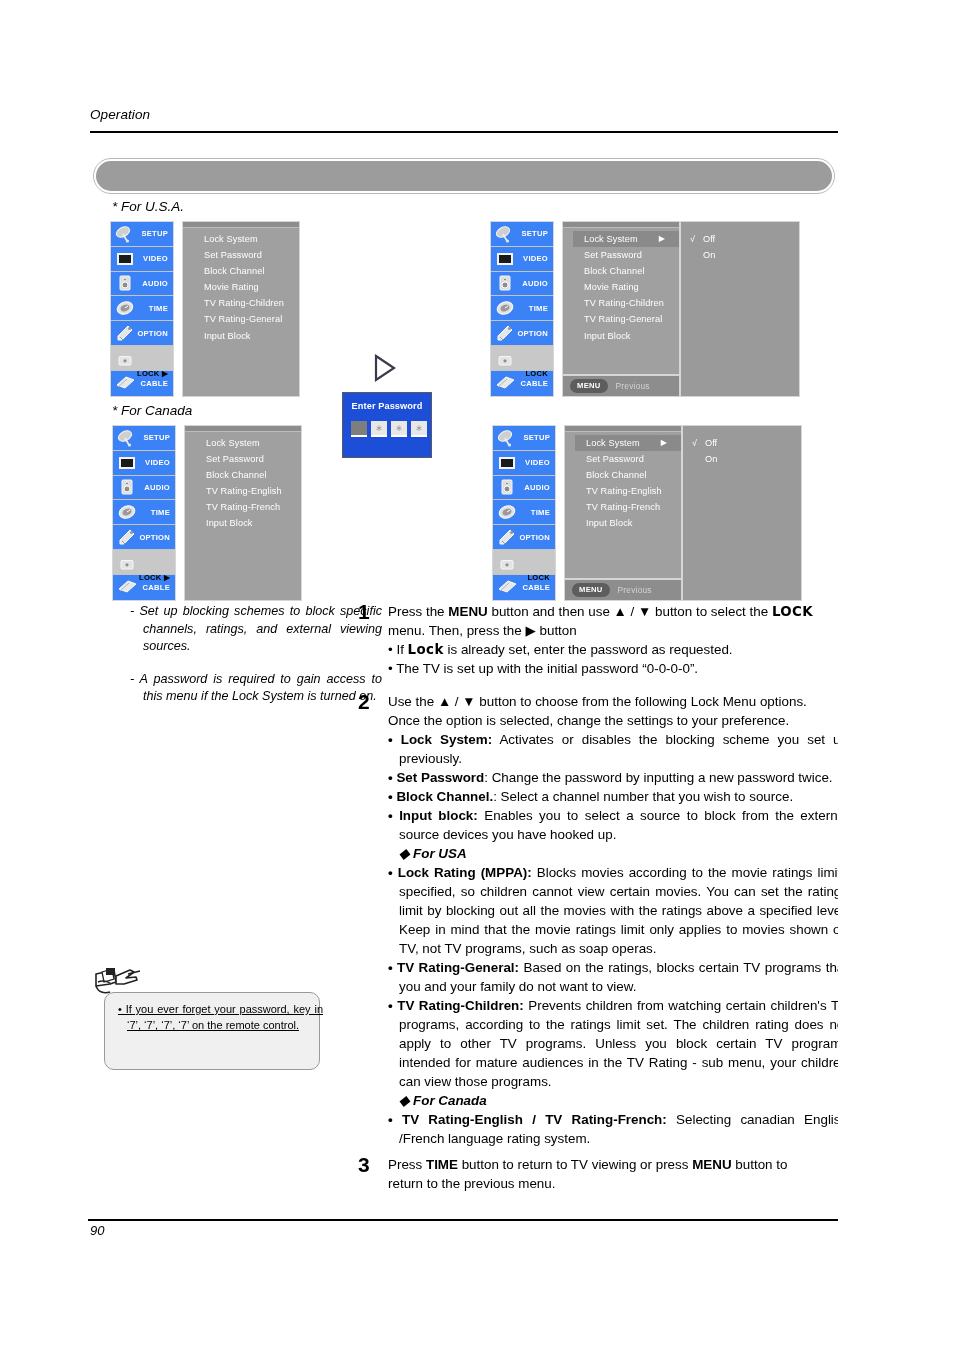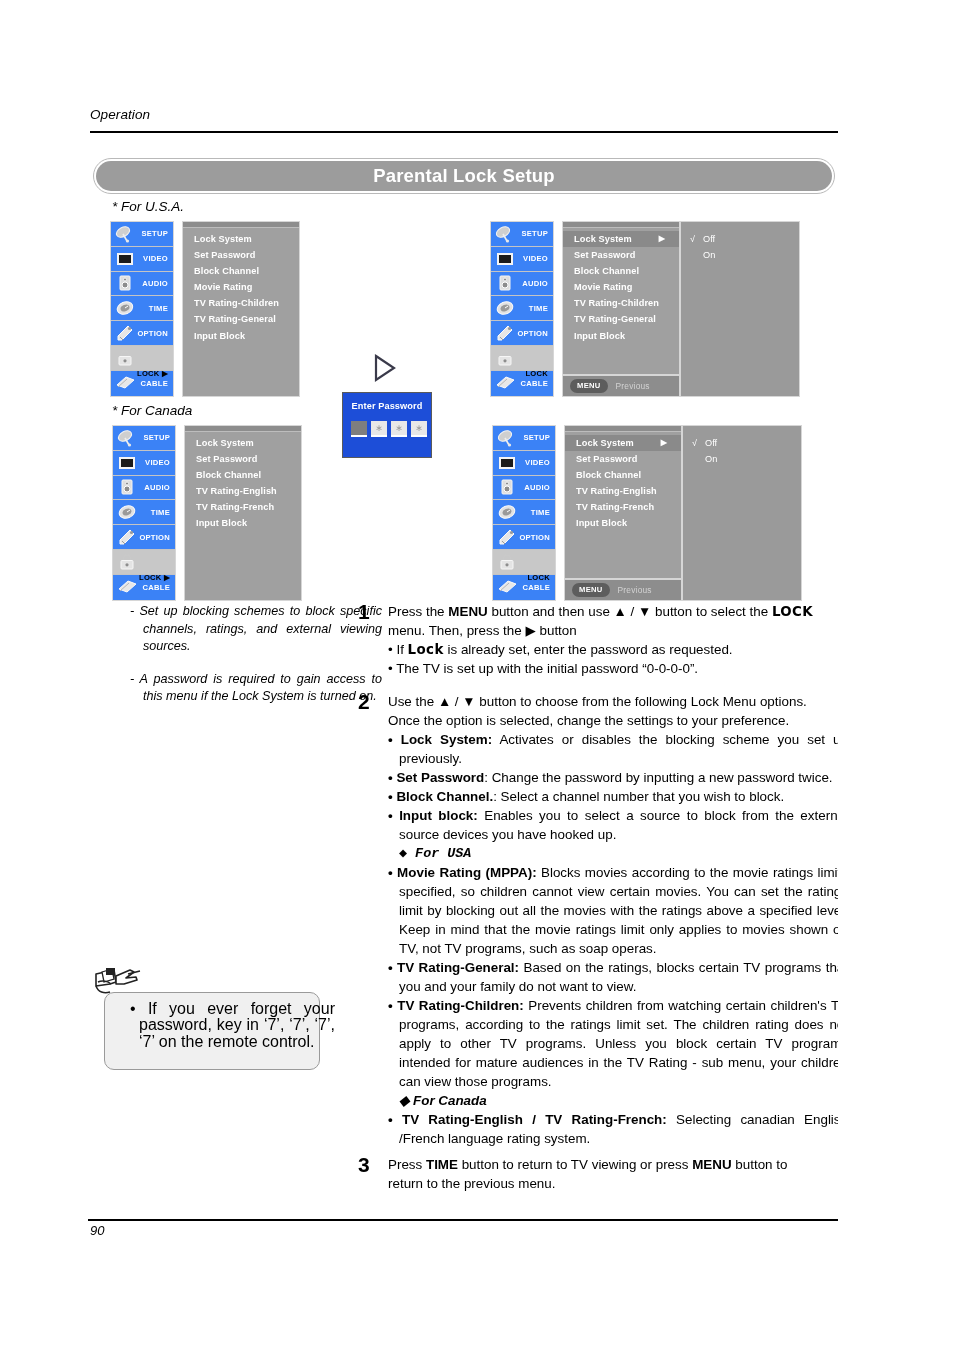--- a/index.html
+++ b/index.html
@@ -137,23 +137,24 @@
     background: #8d8d8d;
     border-bottom: 1px solid #bdbdbd;
   }
   .osd .opt {
     position: relative;
     height: 16.1px;
     line-height: 16.1px;
     padding-left: 11px;
     color: #ffffff;
     font-size: 9.2px;
-    font-weight: bold;
+    font-weight: normal;
     letter-spacing: .1px;
     white-space: nowrap;
+    margin-left: 10px;
   }
   .osd .opt.sel {
     background: #8a8a8a;
   }
   .osd .opt .arr {
     position: absolute;
     right: 14px;
     top: 0;
     font-size: 8px;
     color: #ffffff;
@@ -271,27 +272,28 @@
     position: absolute;
     left: 14px; top: 26px;
     width: 216px; height: 78px;
     background: #f0f0f0;
     border: 1px solid #9a9a9a;
     border-radius: 10px;
     box-sizing: border-box;
   }
   .note-text {
     position: absolute;
-    left: 40px; top: 35px;
+    left: 28px; top: 35px;
     width: 196px;
-    font-size: 16px;
+    font-size: 11px;
     line-height: 16.4px;
     text-align: justify;
     padding-left: 9px;
     text-indent: -9px;
+    text-decoration: underline;
   }
   .note-icon { position: absolute; left: 0; top: 0; width: 64px; height: 40px; }
 
   
   .steps {
     position: absolute;
     left: 358px; top: 602px;
     width: 490px;
   }
   .step {
@@ -351,21 +353,20 @@
 </head>
 <body>
 
 <div class="page">
 
   <div class="hdr-label">Operation</div>
   <div class="hdr-rule"></div>
 
   <div class="title-pill-outer"></div>
   <div class="title-pill"></div>
-  <div class="title-text">Parental Lock Setup</div>
 
   <div class="cap cap-usa">* For U.S.A.</div>
   <div class="cap cap-can">* For Canada</div>
 
   <div class="osd" id="osd-usa" style="left:110px; top:221px; width:190px; height:176px;">
     <div class="sidebar" style="height:176px;">
         <div class="side-item">
           <span class="side-ico"><svg width="22" height="18" viewBox="0 0 22 18">
               <ellipse cx="9" cy="7" rx="7" ry="4.6" transform="rotate(-28 9 7)" fill="#cfcfcf" stroke="#f2f2f2"></ellipse>
               <path d="M9 9 L13 16" stroke="#eee" stroke-width="1.6"></path>
@@ -705,24 +706,24 @@
         <div class="sub nj"><span>• If </span><span class="mono-lock">Lock</span><span> is already set, enter the password as requested.</span></div>
         <div class="sub nj"><span>• The TV is set up with the initial password “0-0-0-0”.</span></div>
       </div>
       <div class="gap12"></div>
       <div class="step">
         <div class="stepnum">2</div>
         <div class="ln nj"><span>Use the </span><span>▲</span><span> / </span><span>▼</span><span> button to choose from the following Lock Menu options.</span></div>
         <div class="ln nj"><span>Once the option is selected, change the settings to your preference.</span></div>
         <div class="sub"><b>• Lock System:</b><span> Activates or disables the blocking scheme you set up previously.</span></div>
         <div class="sub"><b>• Set Password</b><span>: Change the password by inputting a new password twice.</span></div>
-        <div class="sub"><b>• Block Channel.</b><span>: Select a channel number that you wish to block.</span></div>
+        <div class="sub"><b>• Block Channel.</b><span>: Select a channel number that you wish to source.</span></div>
         <div class="sub"><b>• Input block:</b><span> Enables you to select a source to block from the external source devices you have hooked up.</span></div>
-        <div class="hd" style="padding-left: 11px; font-family: Liberation Mono, monospace;">◆ For USA</div>
-        <div class="sub"><b>• Movie Rating (MPPA):</b><span> Blocks movies according to the movie ratings limits specified, so children cannot view certain movies. You can set the ratings limit by blocking out all the movies with the ratings above a specified level. Keep in mind that the movie ratings limit only applies to movies shown on TV, not TV programs, such as soap operas.</span></div>
+        <div class="hd" style="padding-left: 11px;">◆ For USA</div>
+        <div class="sub"><b>• Lock Rating (MPPA):</b><span> Blocks movies according to the movie ratings limits specified, so children cannot view certain movies. You can set the ratings limit by blocking out all the movies with the ratings above a specified level. Keep in mind that the movie ratings limit only applies to movies shown on TV, not TV programs, such as soap operas.</span></div>
         <div class="sub"><b>• TV Rating-General:</b><span> Based on the ratings, blocks certain TV programs that you and your family do not want to view.</span></div>
         <div class="sub"><b>• TV Rating-Children:</b><span> Prevents children from watching certain children's TV programs, according to the ratings limit set. The children rating does not apply to other TV programs. Unless you block certain TV programs intended for mature audiences in the TV Rating - sub menu, your children can view those programs.</span></div>
         <div class="hd" style="padding-left: 11px;">◆ For Canada</div>
         <div class="sub"><b>• TV Rating-English / TV Rating-French:</b><span> Selecting canadian English /French language rating system.</span></div>
       </div>
       <div class="gap6"></div>
       <div class="step">
         <div class="stepnum">3</div>
         <div class="ln nj"><span>Press </span><b>TIME</b><span> button to return to TV viewing or press </span><b>MENU</b><span> button to</span></div>
         <div class="ln nj"><span>return to the previous menu.</span></div>

